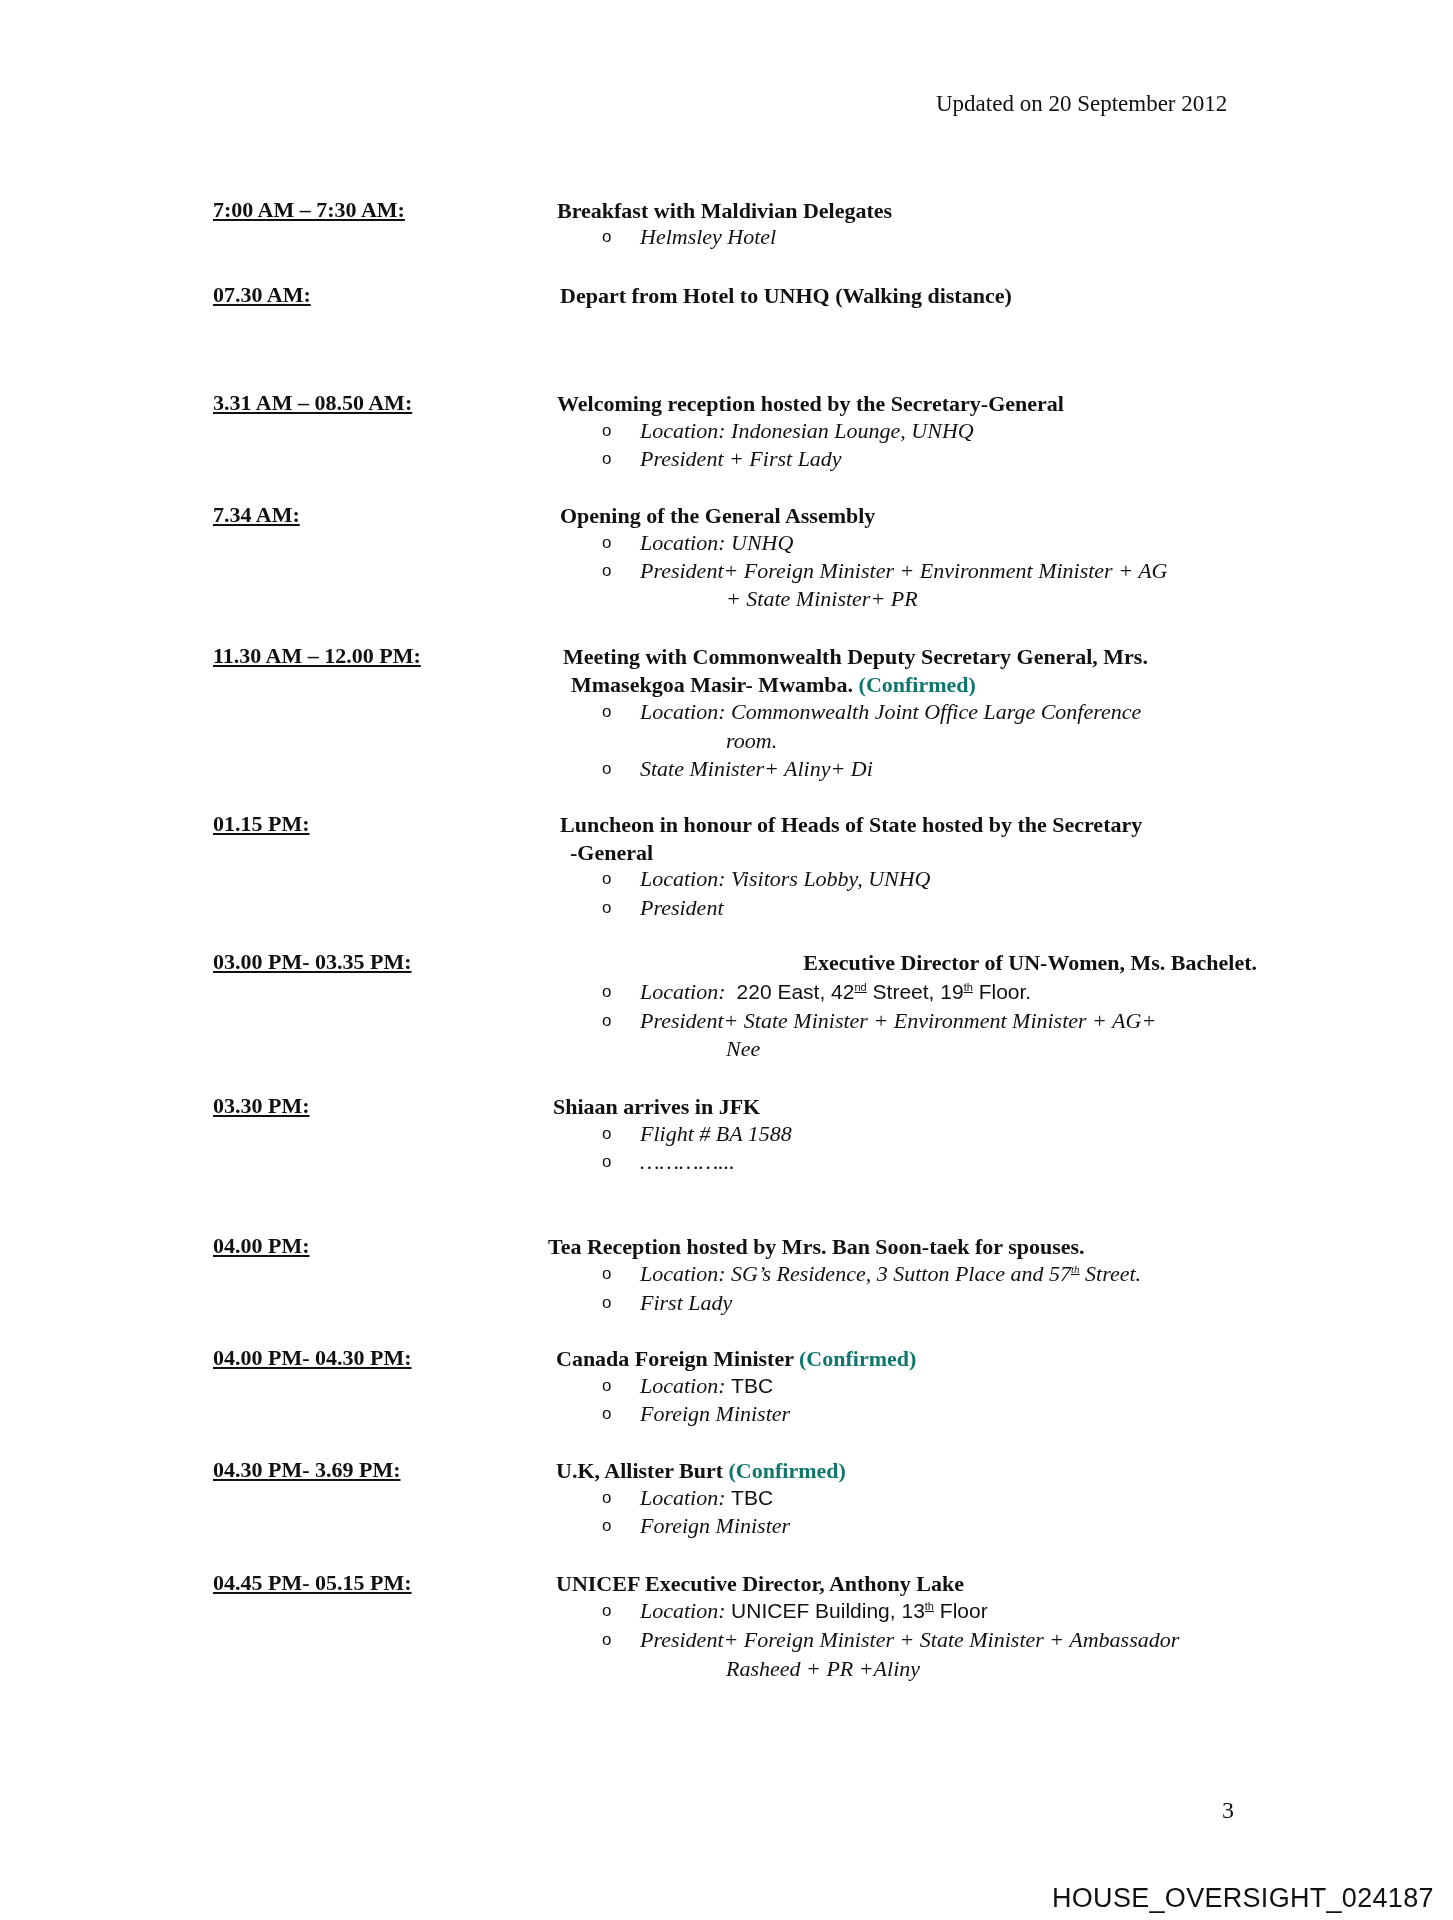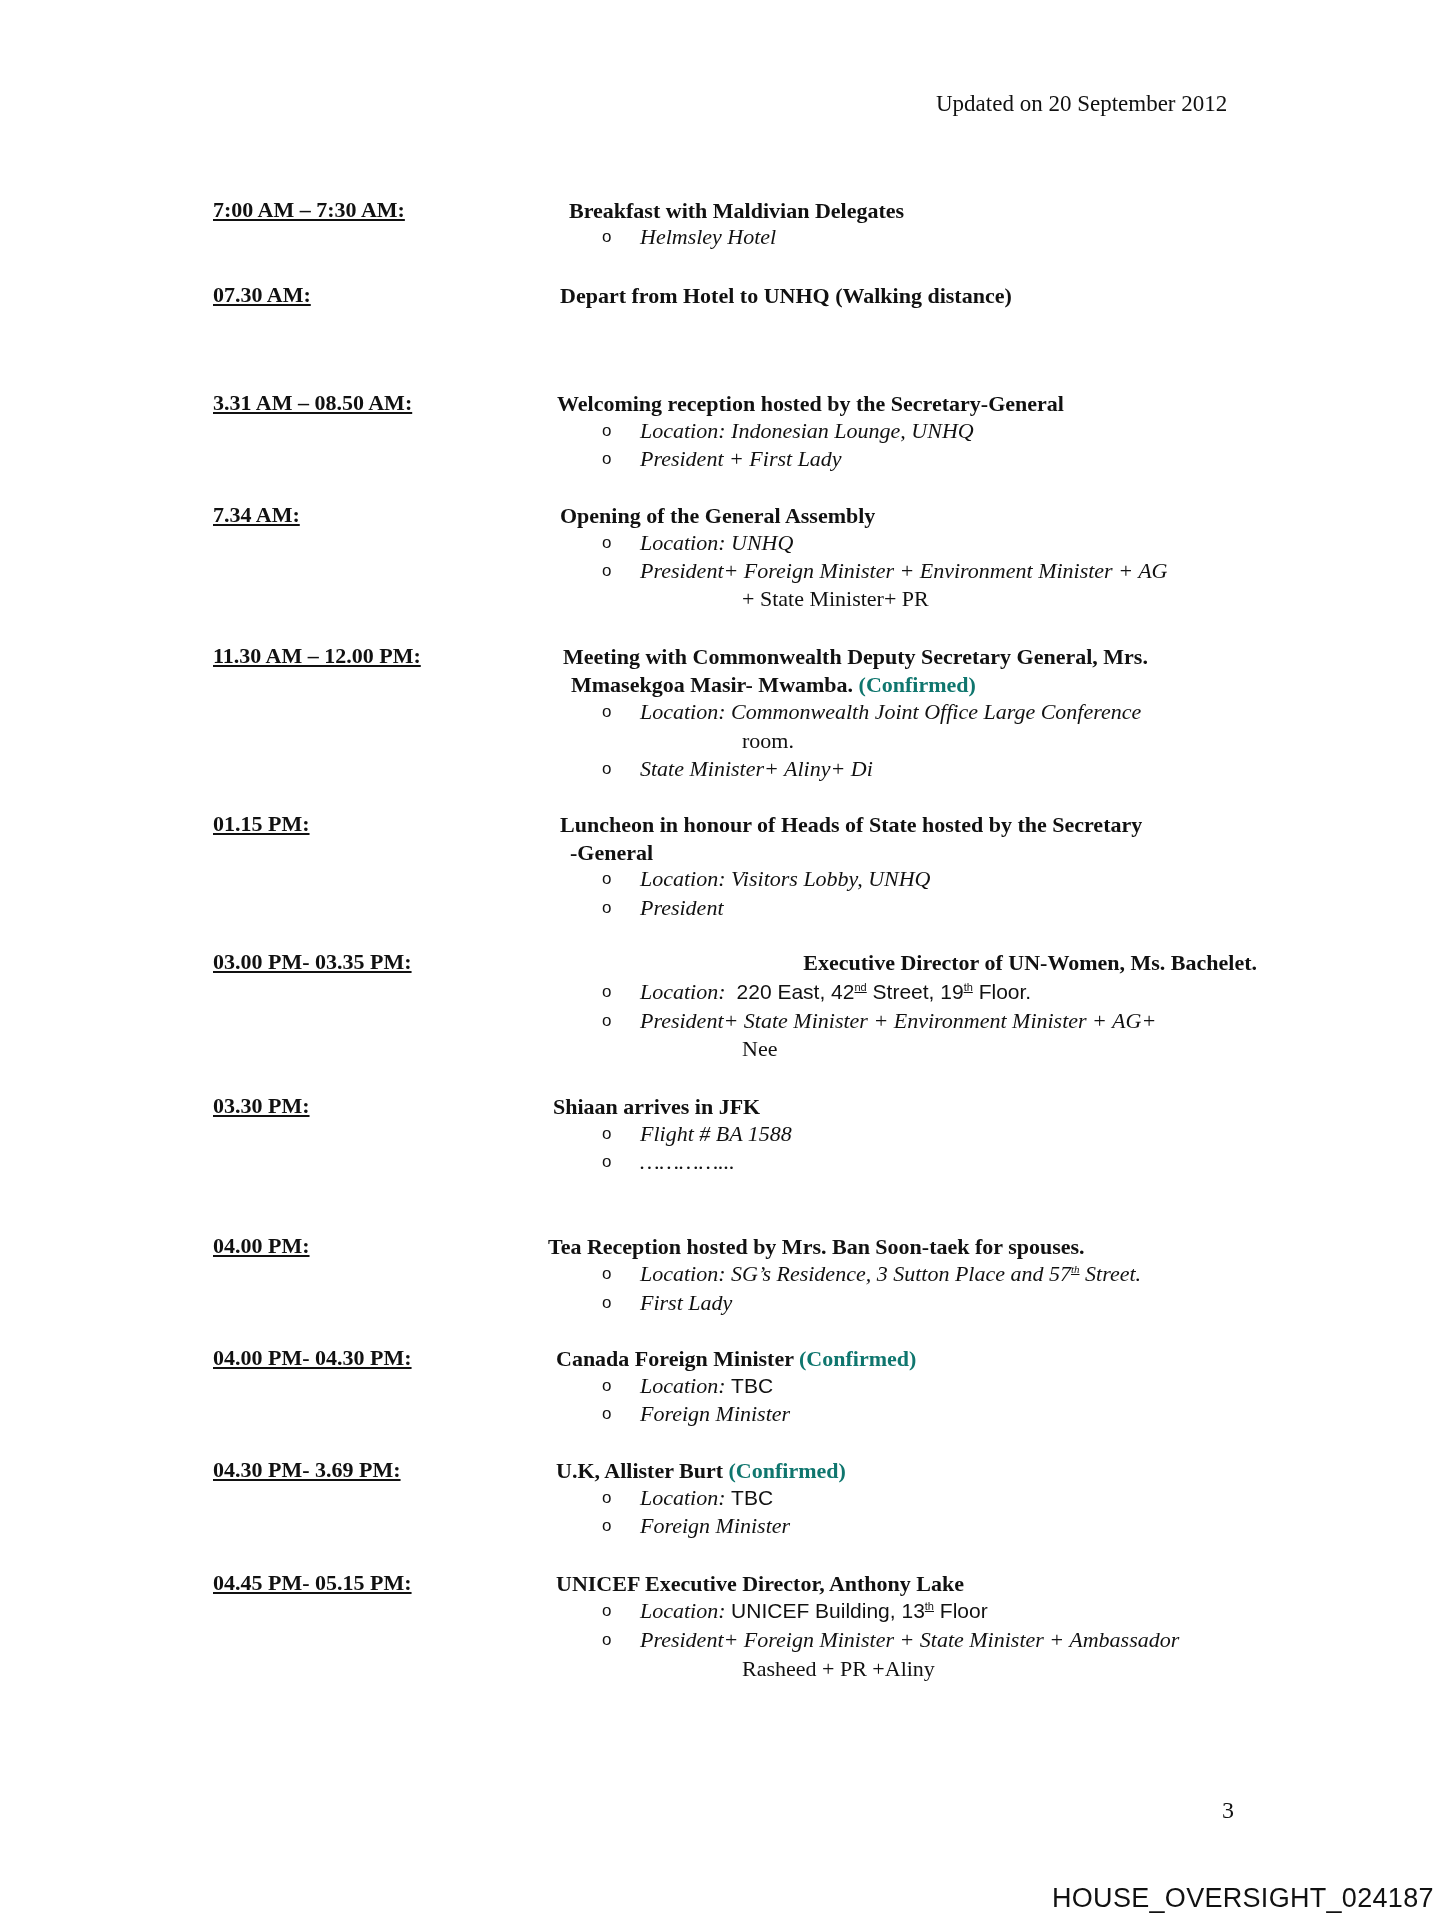--- a/index.html
+++ b/index.html
@@ -9,32 +9,32 @@
   .event { position: absolute; left: 0; width: 1453px; }
   .time { position: absolute; left: 213px; top: 0; font-weight: bold; font-size: 22px; white-space: nowrap; text-decoration: underline; }
   .title { position: absolute; top: 0; font-weight: bold; font-size: 22px; line-height: 28px; width: 700px; }
   .title .cont { display: block; }
   .confirmed { color: #0f766e; font-weight: bold; }
   .item { position: absolute; left: 0; width: 1453px; font-size: 22px; }
   .bullet { position: absolute; left: 602px; font-family: "Liberation Sans", sans-serif; font-size: 17px; top: 3px; }
   .itext { position: absolute; left: 640px; font-style: italic; white-space: nowrap; }
   .itext .sans { font-family: "Liberation Sans", sans-serif; font-style: normal; font-size: 21px; }
   .itext sup { font-size: 11px; text-decoration: underline; }
-  .cont2 { position: absolute; white-space: nowrap; margin-left: 16px; }
+  .cont2 { position: absolute; font-style: italic; white-space: nowrap; }
   .page-number { position: absolute; left: 1222px; top: 1797px; font-size: 24px; }
   .bates { position: absolute; left: 1052px; top: 1883px; font-family: "Liberation Sans", sans-serif; font-size: 27px; letter-spacing: 0.3px; }
 </style>
 </head>
 <body>
 
 <div class="updated">Updated on 20 September 2012</div>
 
 <div class="event" style="top:197px;">
   <div class="time">7:00 AM – 7:30 AM:</div>
-  <div class="title" style="left:557px;margin-left:12px;">Breakfast with Maldivian Delegates</div>
+  <div class="title" style="left:557px;">Breakfast with Maldivian Delegates</div>
   <div class="item" style="top:27px;">
     <span class="bullet">o</span>
     <span class="itext">Helmsley Hotel</span>
   </div>
 </div>
 
 <div class="event" style="top:282px;">
   <div class="time">07.30 AM:</div>
   <div class="title" style="left:560px;">Depart from Hotel to UNHQ (Walking distance)</div>
 </div>

